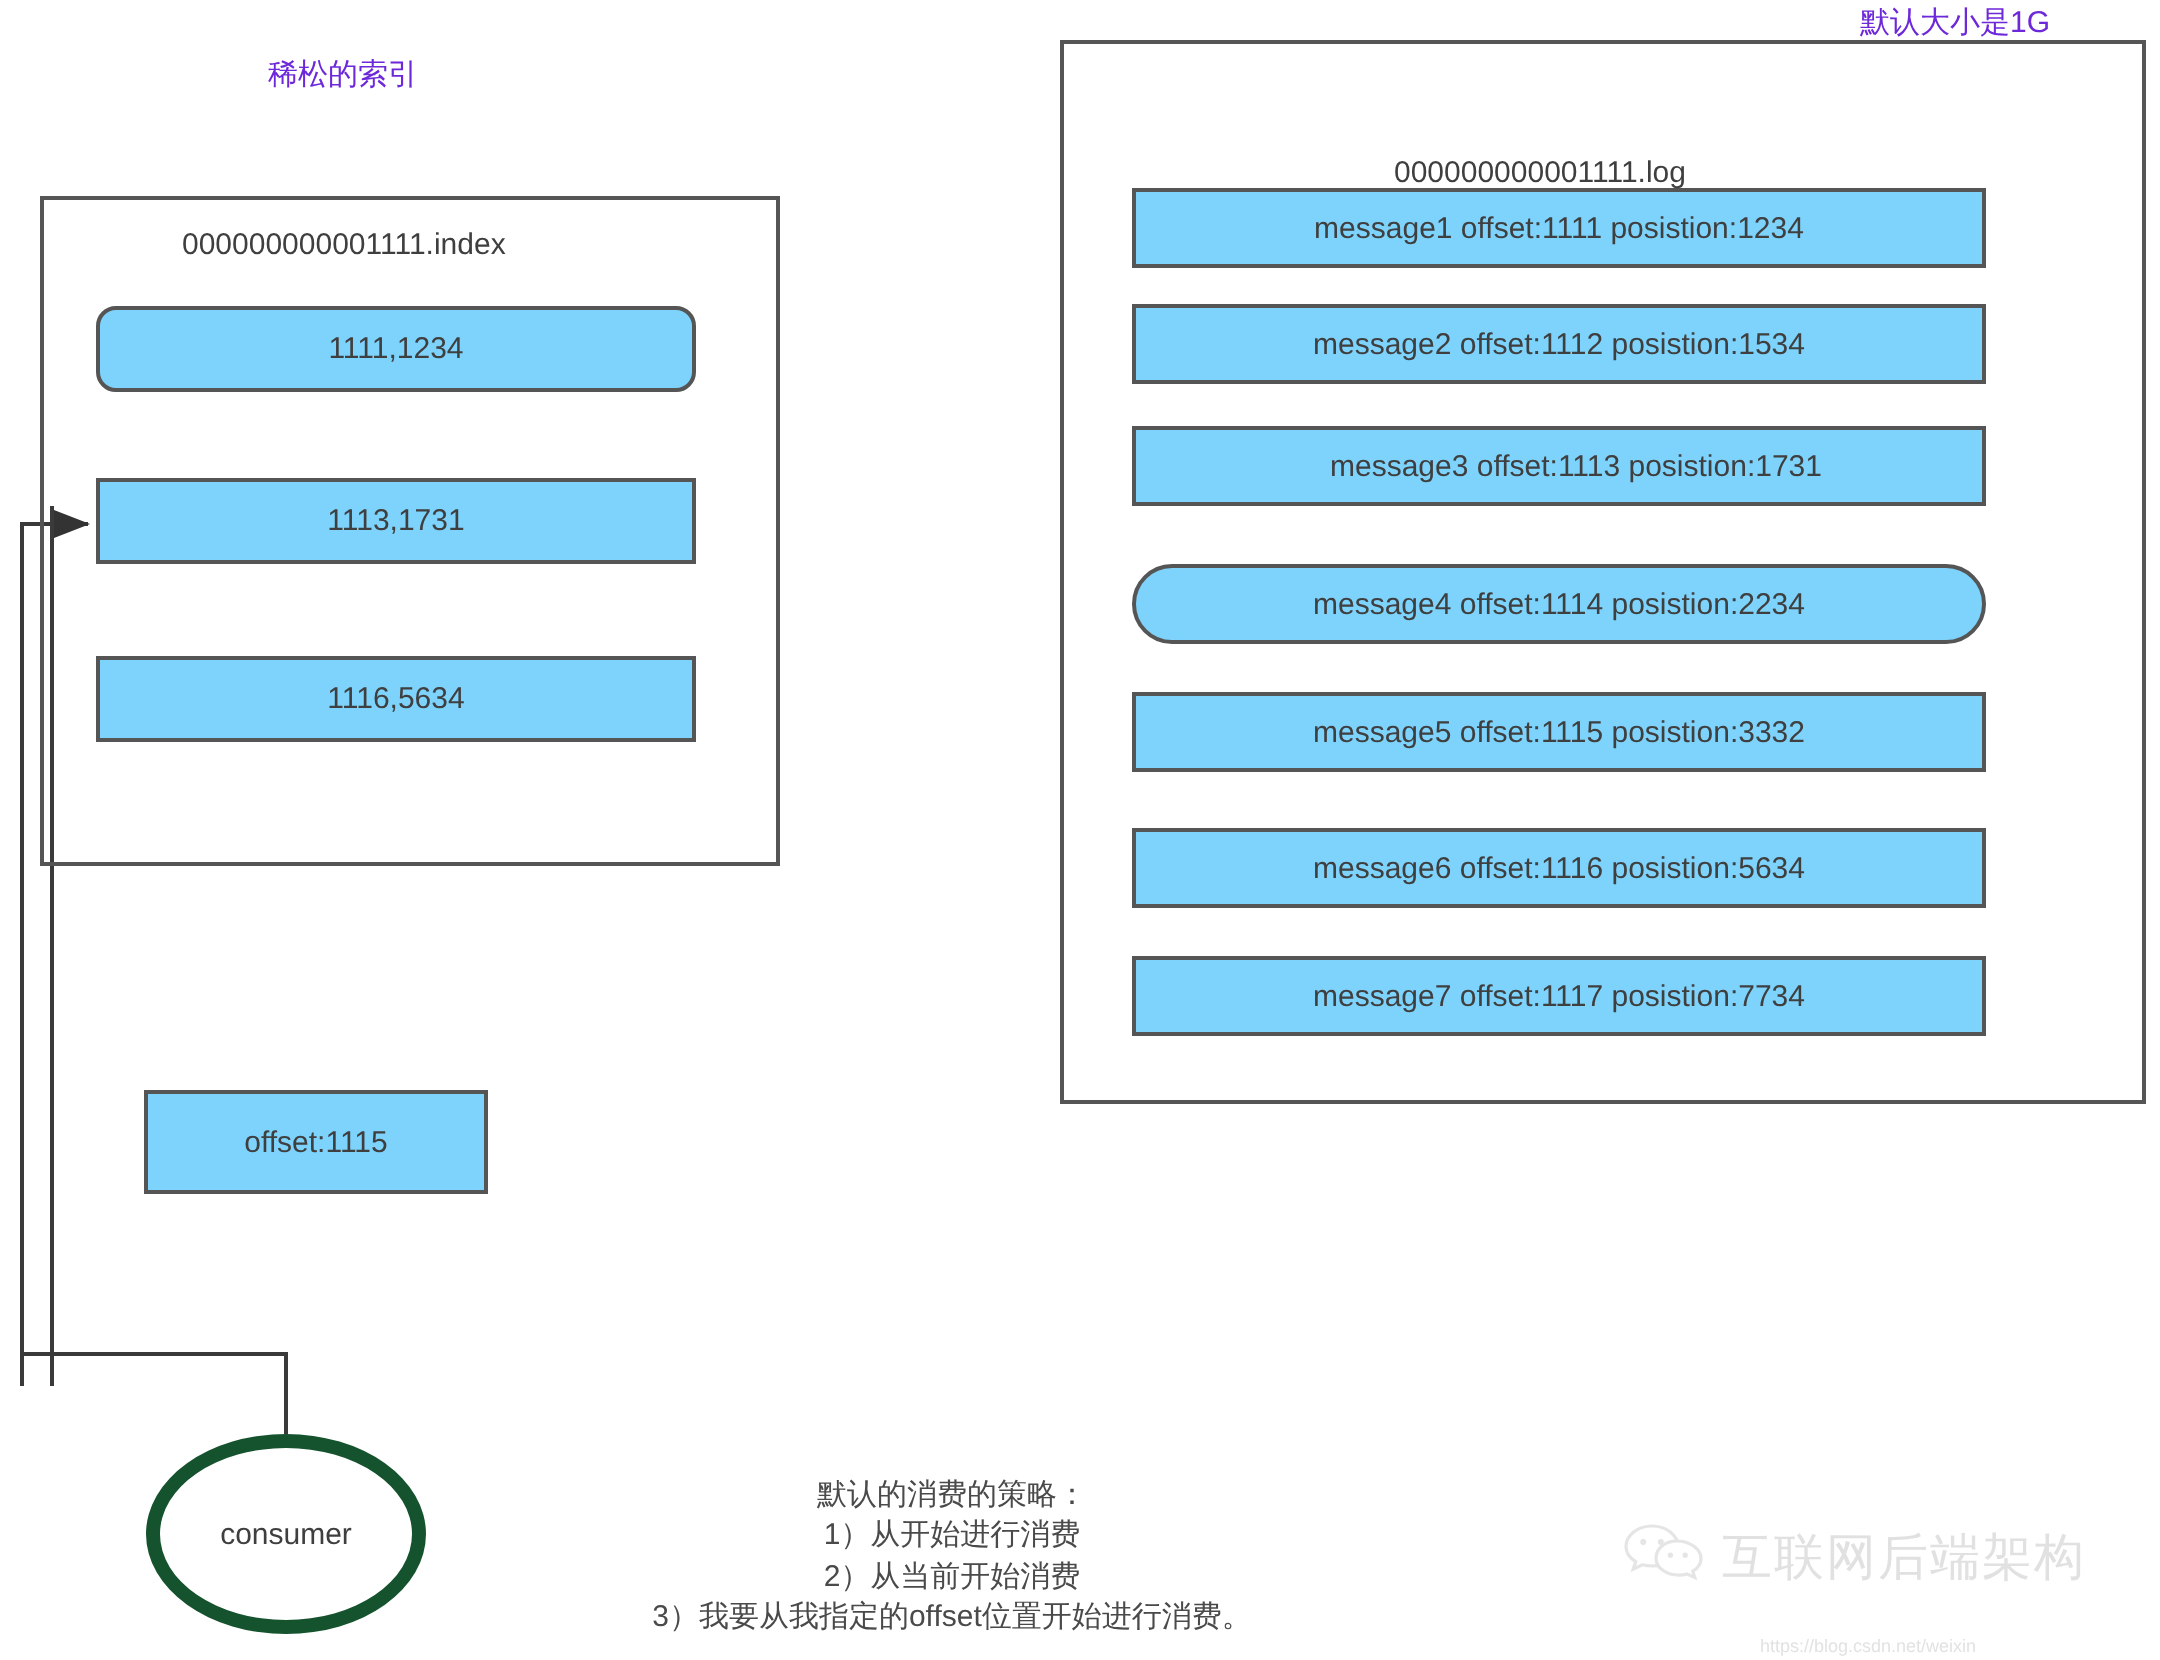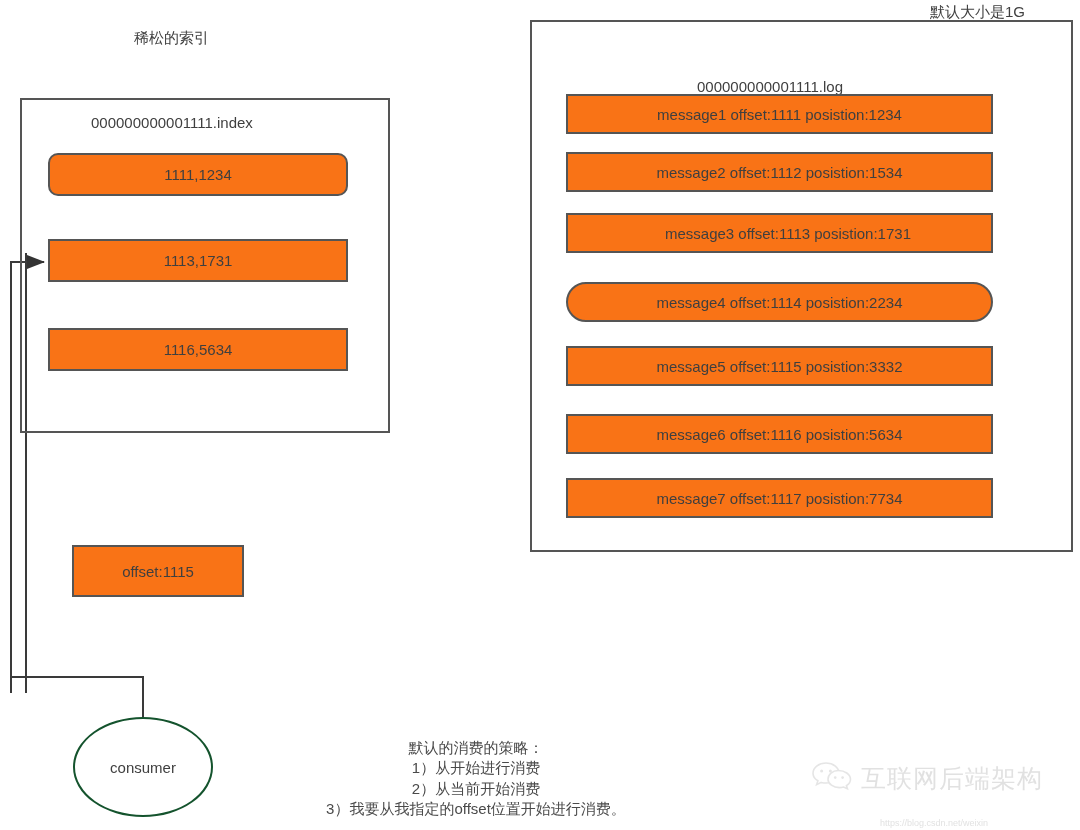--- a/index.html
+++ b/index.html
@@ -16,34 +16,34 @@
     width: 1080px;
     height: 830px;
     background: #ffffff;
     overflow: hidden;
   }
 
   
   .lbl {
     position: absolute;
     font-size: 15px;
-    color: #404040;
+    color: #6d28d9;
     white-space: nowrap;
     line-height: 1.35;
   }
   .boxframe {
     position: absolute;
     border: 2px solid #555555;
     background: transparent;
     box-sizing: border-box;
   }
   .cellbox {
     position: absolute;
     border: 2px solid #555555;
-    background: #f97316;
+    background: #7dd3fc;
     box-sizing: border-box;
     display: flex;
     align-items: center;
     justify-content: center;
     font-size: 15px;
     color: #3f3f3f;
   }
   .title-in-box {
     position: absolute;
     font-size: 15px;
@@ -106,21 +106,21 @@
     top: 545px;
     width: 172px;
     height: 52px;
   }
   #consumer-ellipse {
     position: absolute;
     left: 73px;
     top: 717px;
     width: 140px;
     height: 100px;
-    border: 2px solid #14532d;
+    border: 7px solid #14532d;
     border-radius: 50%;
     box-sizing: border-box;
     display: flex;
     align-items: center;
     justify-content: center;
     font-size: 15px;
     color: #3f3f3f;
     background: #ffffff;
   }
 

